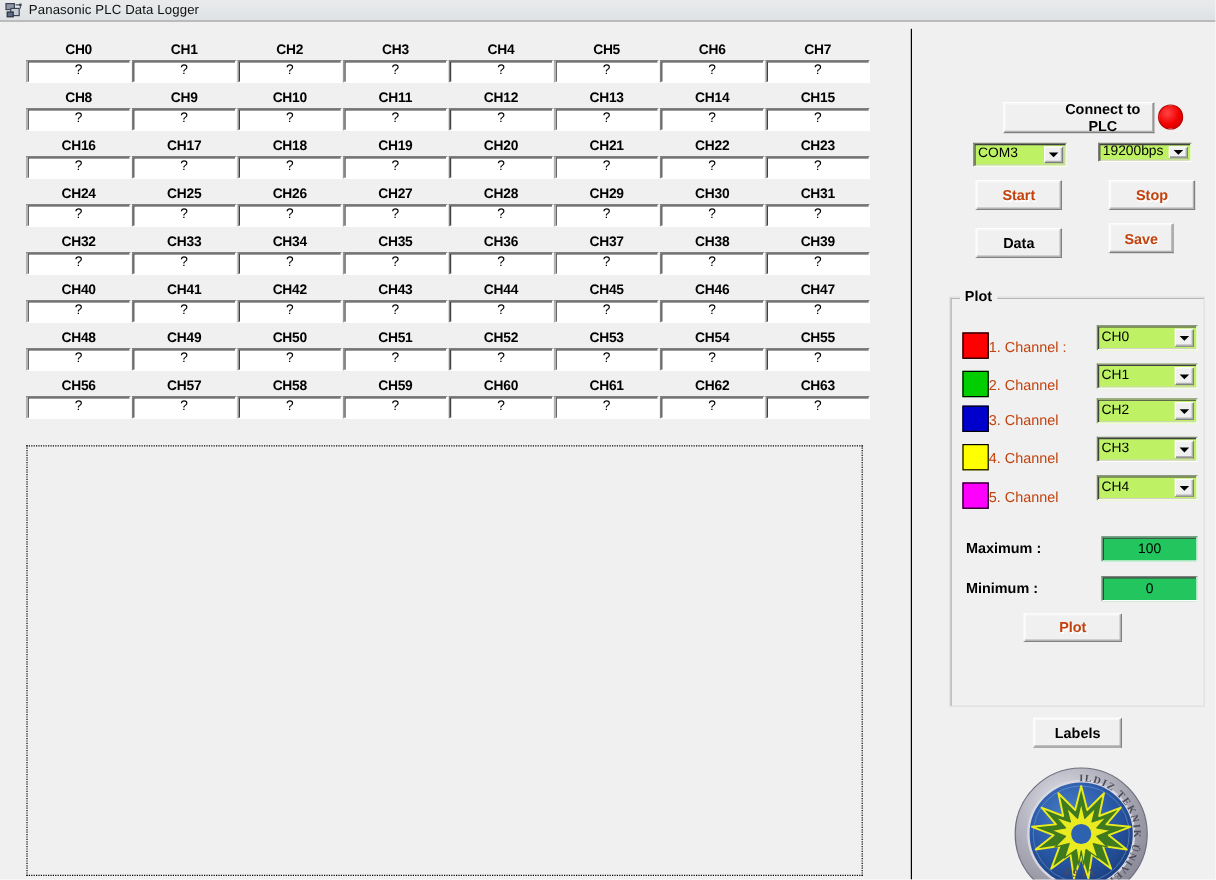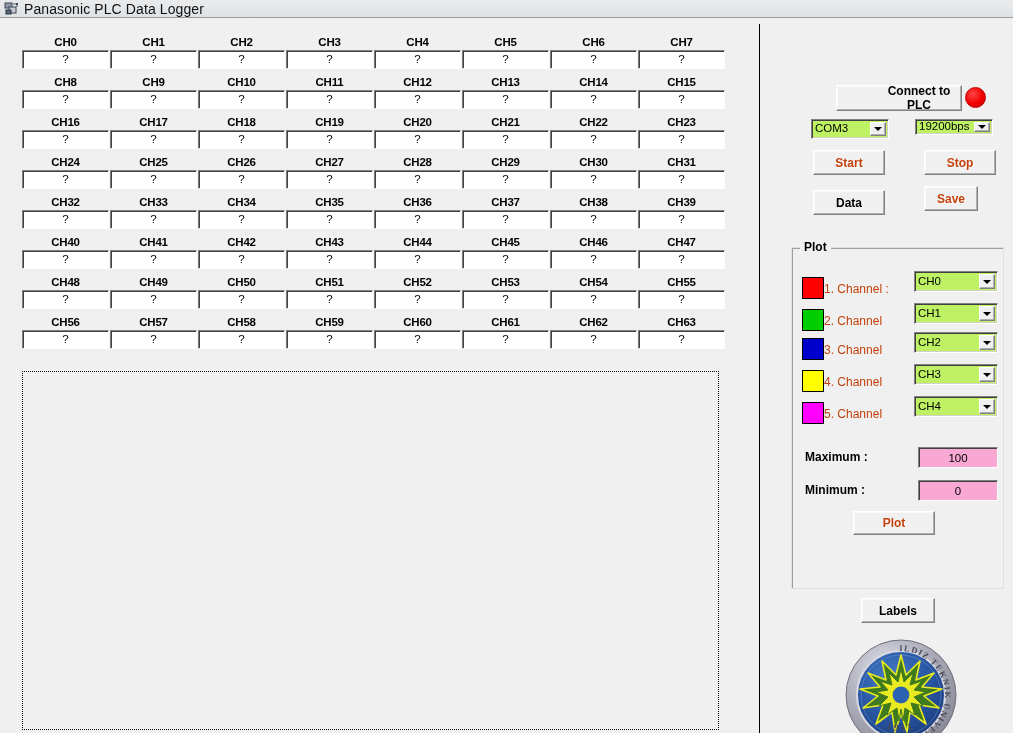--- a/index.html
+++ b/index.html
@@ -36,21 +36,21 @@
     box-sizing: border-box;
   }
   #titlebar .tb-icon {
     width: 16px; height: 16px;
     margin-right: 4px;
     position: relative;
     flex: 0 0 auto;
   }
   #titlebar .tb-icon svg { display:block; }
   #titlebar .tb-title {
-    font-size: 14px;
+    font-size: 11px;
     color: #101010;
     letter-spacing: 0.1px;
     white-space: nowrap;
   }
 
   
   #client {
     position: absolute;
     left: 0; top: 19px;
     width: 1013px;
@@ -246,21 +246,21 @@
     left: 64px;
     font-size: 12px;
     font-weight: normal;
     color: #c2410c;
     white-space: nowrap;
   }
 
   
   .numfield {
     position: absolute;
-    background: #f9a8d4;
+    background: #22c55e;
     border: 1px solid;
     border-color: #808080 #ffffff #ffffff #808080;
     box-shadow: inset 1px 1px 0 #404040;
     box-sizing: border-box;
     font-size: 11.5px;
     color: #000000;
     text-align: center;
     display: flex;
     align-items: center;
     justify-content: center;

